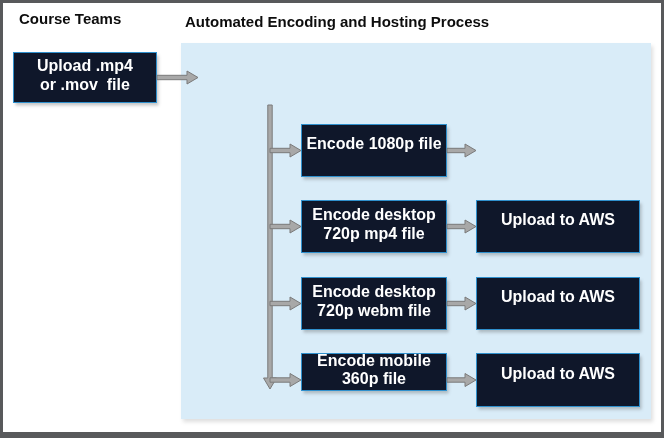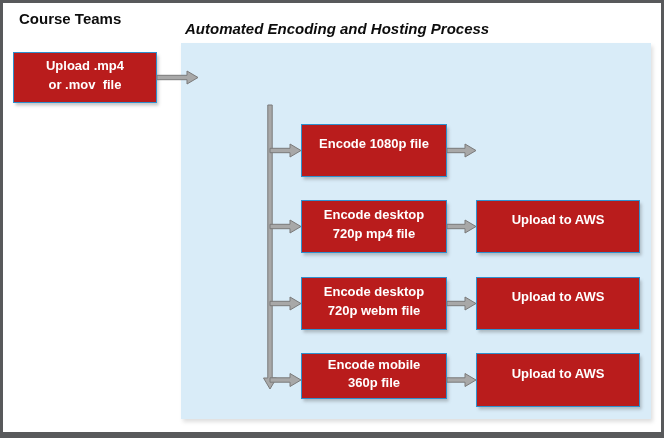--- a/index.html
+++ b/index.html
@@ -8,38 +8,38 @@
     border:3px solid #58595b;border-bottom-width:6px;background:#ffffff;overflow:hidden;
   }
   .hdr{
     position:absolute;font-weight:bold;font-size:15px;color:#0d0d0d;white-space:nowrap;
   }
   .panel{
     position:absolute;left:178px;top:40px;width:470px;height:376px;
     background:#d9ecf8;box-shadow:2px 3px 4px rgba(0,0,0,0.13);
   }
   .box{
-    position:absolute;background:#b91c1c;border:1px solid #2f90cd;box-sizing:border-box;
+    position:absolute;background:#0f172a;border:1px solid #2f90cd;box-sizing:border-box;
     box-shadow:1.5px 2.5px 3px rgba(90,90,90,0.35);
     display:flex;align-items:center;justify-content:center;
-    color:#ffffff;font-weight:bold;font-size:13px;line-height:18.5px;text-align:center;
+    color:#ffffff;font-weight:bold;font-size:16px;line-height:18.5px;text-align:center;
   }
   .box .label{white-space:pre-wrap;}
   .box.one .label{transform:translateY(-6px);}
   .box.two .label{transform:translateY(-2px);}
   svg.connectors{position:absolute;left:0;top:0;pointer-events:none;}
   path.arrow{fill:#a8a8a8;stroke:#7a7a7a;stroke-width:1;}
 </style>
 </head>
 <body>
 
 <div class="frame">
 
   <div class="hdr" style="left:16px;top:7px;">Course Teams</div>
-  <div class="hdr" style="left:182px;top:17px;font-style:italic;">Automated Encoding and Hosting Process</div>
+  <div class="hdr" style="left:182px;top:10px;">Automated Encoding and Hosting Process</div>
 
   <div class="panel"></div>
 
   <div class="box two" style="left:10px;top:49px;width:144px;height:51px;">
     <span class="label">Upload .mp4
 or .mov  file</span>
   </div>
 
 
   <div class="box one" style="left:298px;top:121px;width:146px;height:53px;">
@@ -55,21 +55,21 @@
   </div>
 
   <div class="box two" style="left:298px;top:274px;width:146px;height:53px;">
     <span class="label">Encode desktop
 720p webm file</span>
   </div>
   <div class="box one" style="left:473px;top:274px;width:164px;height:53px;">
     <span class="label">Upload to AWS</span>
   </div>
 
-  <div class="box two" style="left:298px;top:350px;width:146px;height:46px;">
+  <div class="box two" style="left:298px;top:350px;width:146px;height:38px;">
     <span class="label">Encode mobile
 360p file</span>
   </div>
   <div class="box one" style="left:473px;top:350px;width:164px;height:54px;">
     <span class="label">Upload to AWS</span>
   </div>
 
   <svg class="connectors" width="658" height="429" viewBox="0 0 658 429">
 
     <path class="arrow" d="M154,72.3 L184,72.3 L184,68 L195,74.5 L184,81 L184,76.7 L154,76.7 Z"></path>

